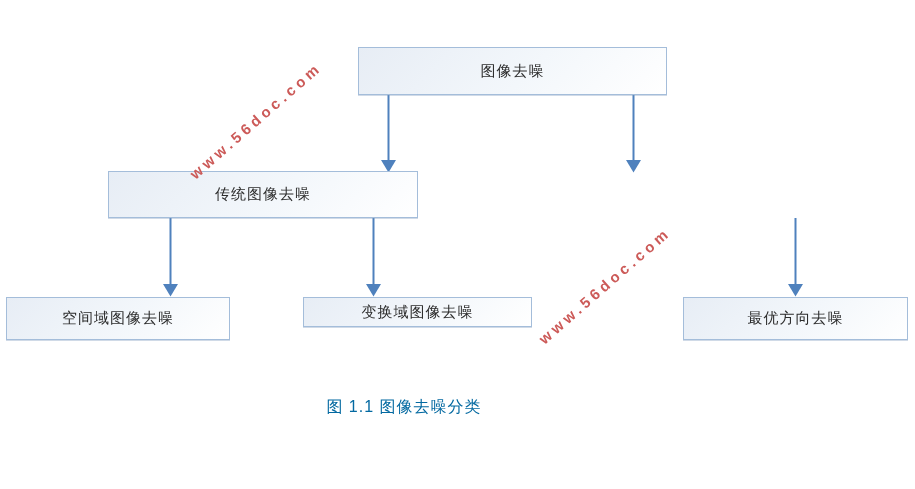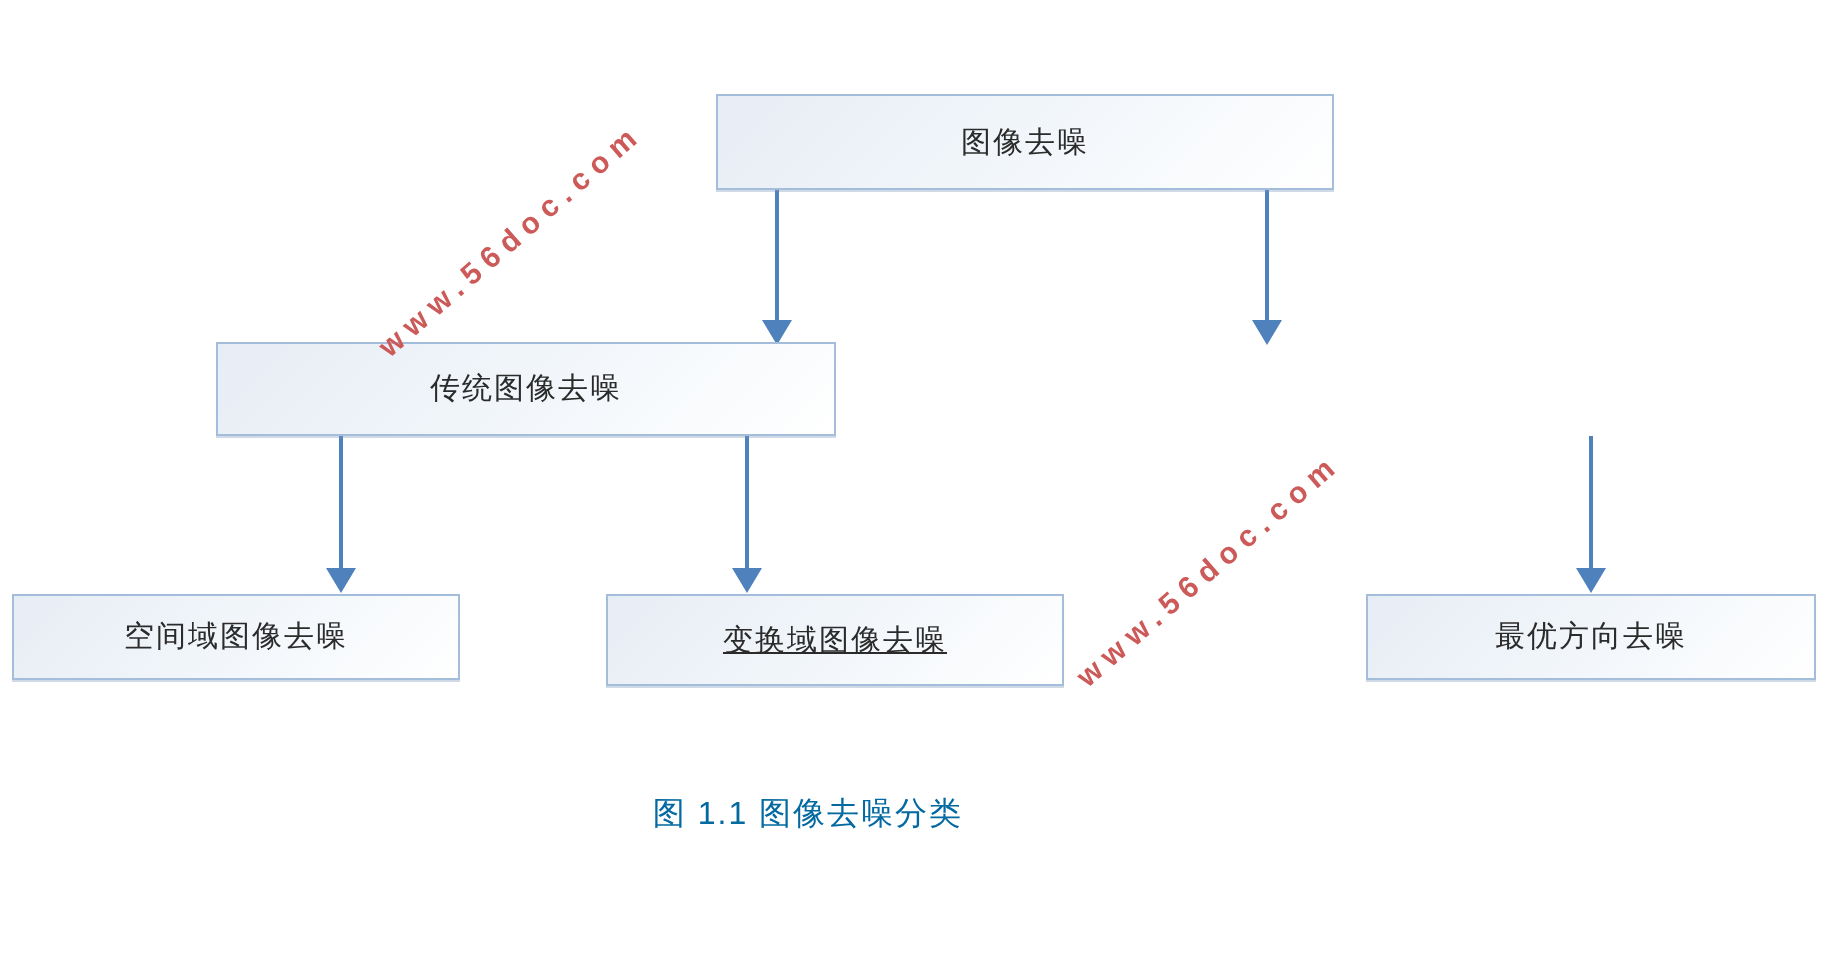--- a/index.html
+++ b/index.html
@@ -32,21 +32,21 @@
     justify-content: center;
     font-size: 15px;
     color: #2b2b2b;
     letter-spacing: 1px;
     box-shadow: 0 1px 0 rgba(120,150,185,0.35);
   }
   .n-root      { left: 358px; top: 47px;  width: 309px; height: 48px; text-align: center; }
   .n-trad      { left: 108px; top: 171px; width: 310px; height: 47px; }
   .n-sparse    { left: 598px; top: 171px; width: 309px; height: 47px; }
   .n-spatial   { left: 6px;   top: 297px; width: 224px; height: 43px; }
-  .n-transform { left: 303px; top: 297px; width: 229px; height: 46px; text-decoration: underline; }
+  .n-transform { left: 303px; top: 297px; width: 229px; height: 30px; }
   .n-optimal   { left: 683px; top: 297px; width: 225px; height: 43px; }
   .watermark {
     position: absolute;
     color: #cc5a58;
     font-weight: bold;
     font-size: 15px;
     letter-spacing: 4px;
     white-space: nowrap;
     transform: rotate(-41deg);
     transform-origin: left bottom;

